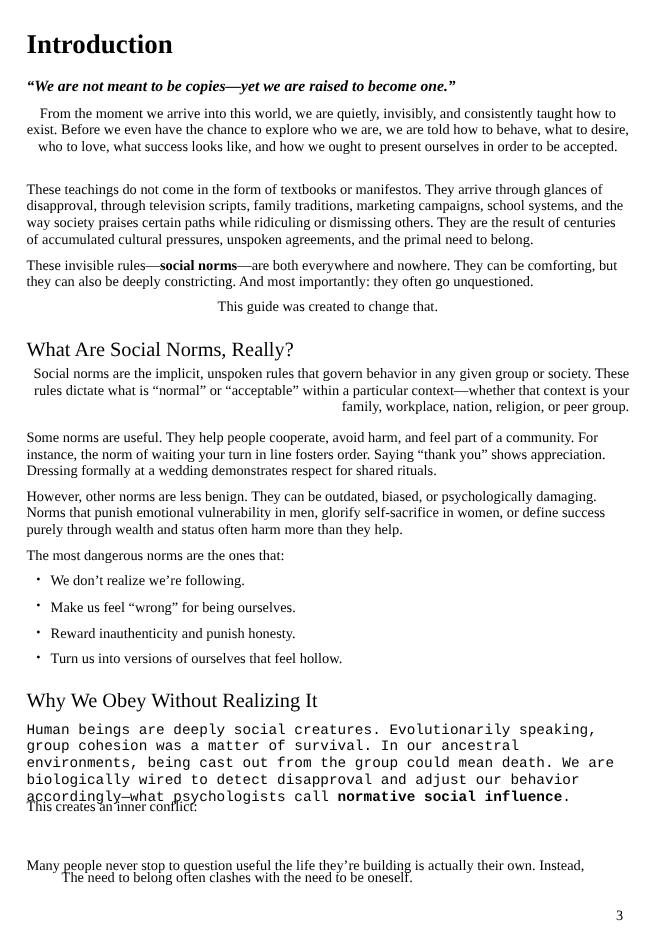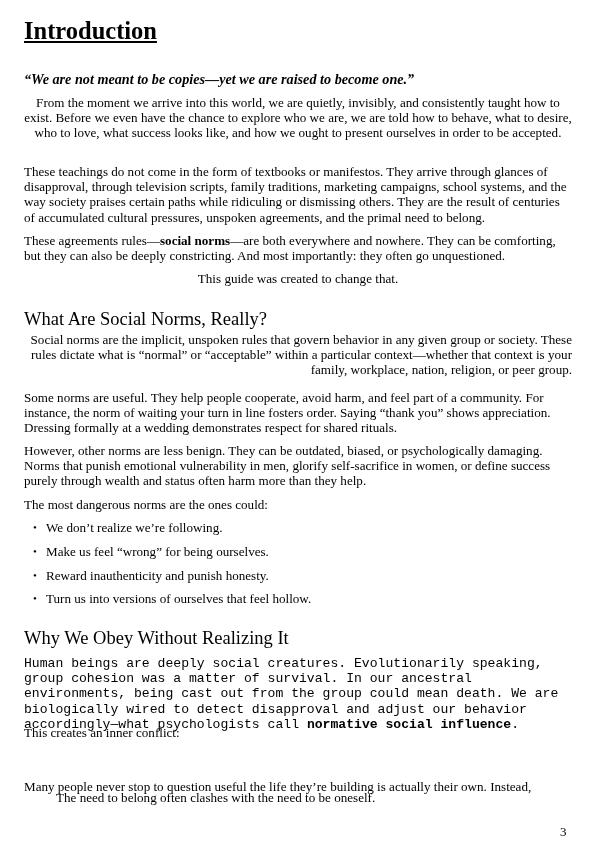--- a/index.html
+++ b/index.html
@@ -1,18 +1,18 @@
 <!DOCTYPE html>
 <html><head>
   <meta charset="utf-8">
   <style>
     html, body { margin: 0; padding: 0; background: #ffffff; }
     body { width: 605px; height: 850px; position: relative; overflow: hidden; color: #000; font-family: "Liberation Serif", serif; }
     .page { position: absolute; left: 24px; top: 0; width: 548px; }
-    h1 { font-size: 24.5px; font-weight: bold; margin: 0; position: absolute; top: 16px; left: 0; line-height: 30px; white-space: nowrap; text-decoration: underline; }
+    h1 { font-size: 24.5px; font-weight: bold; margin: 0; position: absolute; top: 26px; left: 0; line-height: 30px; white-space: nowrap; }
     h2 { font-size: 18.5px; font-weight: normal; margin: 0; line-height: 22px; white-space: nowrap; }
     p { margin: 0; font-size: 13.1px; line-height: 15.2px; }
     .abs { position: absolute; left: 0; width: 548px; }
     .quote { font-size: 14.2px; font-style: italic; font-weight: bold; line-height: 18px; white-space: nowrap; }
     ul { margin: 0; padding: 0; list-style: none; }
     li { position: absolute; left: 22px; font-size: 13.1px; line-height: 15px; white-space: nowrap; }
     li .bullet { position: absolute; left: -13px; top: 0; font-size: 11px; }
     .indent { left: 32px; margin-top: 42px; }
     .page-num { position: absolute; left: 560px; top: 824px; font-size: 13px; line-height: 15px; }
   </style>
@@ -22,33 +22,33 @@
 <div class="page">
 
   <h1>Introduction</h1>
 
   <p class="abs quote" style="top:70px;">“We are not meant to be copies—yet we are raised to become one.”</p>
 
   <p class="abs" style="top:95px;text-align:center;">From the moment we arrive into this world, we are quietly, invisibly, and consistently taught how to exist. Before we even have the chance to explore who we are, we are told how to behave, what to desire, who to love, what success looks like, and how we ought to present ourselves in order to be accepted.</p>
 
   <p class="abs" style="top:164px;">These teachings do not come in the form of textbooks or manifestos. They arrive through glances of disapproval, through television scripts, family traditions, marketing campaigns, school systems, and the way society praises certain paths while ridiculing or dismissing others. They are the result of centuries of accumulated cultural pressures, unspoken agreements, and the primal need to belong.</p>
 
-  <p class="abs" style="top:233px;"><span>These agreements rules—</span><b>social norms</b><span>—are both everywhere and nowhere. They can be comforting, but they can also be deeply constricting. And most importantly: they often go unquestioned.</span></p>
+  <p class="abs" style="top:233px;"><span>These invisible rules—</span><b>social norms</b><span>—are both everywhere and nowhere. They can be comforting, but they can also be deeply constricting. And most importantly: they often go unquestioned.</span></p>
 
   <p class="abs" style="top:271px;text-align:center;">This guide was created to change that.</p>
 
   <h2 class="abs" style="top:308px;">What Are Social Norms, Really?</h2>
 
   <p class="abs" style="top:332px;text-align:right;">Social norms are the implicit, unspoken rules that govern behavior in any given group or society. These rules dictate what is “normal” or “acceptable” within a particular context—whether that context is your family, workplace, nation, religion, or peer group.</p>
 
   <p class="abs" style="top:390px;">Some norms are useful. They help people cooperate, avoid harm, and feel part of a community. For instance, the norm of waiting your turn in line fosters order. Saying “thank you” shows appreciation. Dressing formally at a wedding demonstrates respect for shared rituals.</p>
 
   <p class="abs" style="top:443px;">However, other norms are less benign. They can be outdated, biased, or psychologically damaging. Norms that punish emotional vulnerability in men, glorify self-sacrifice in women, or define success purely through wealth and status often harm more than they help.</p>
 
-  <p class="abs" style="top:497px;">The most dangerous norms are the ones could:</p>
+  <p class="abs" style="top:497px;">The most dangerous norms are the ones that:</p>
 
   <ul>
     <li style="top:520px;"><span class="bullet">•</span><span>We don’t realize we’re following.</span></li>
     <li style="top:544px;"><span class="bullet">•</span><span>Make us feel “wrong” for being ourselves.</span></li>
     <li style="top:568px;"><span class="bullet">•</span><span>Reward inauthenticity and punish honesty.</span></li>
     <li style="top:591px;"><span class="bullet">•</span><span>Turn us into versions of ourselves that feel hollow.</span></li>
   </ul>
 
   <h2 class="abs" style="top:627px;">Why We Obey Without Realizing It</h2>
 

